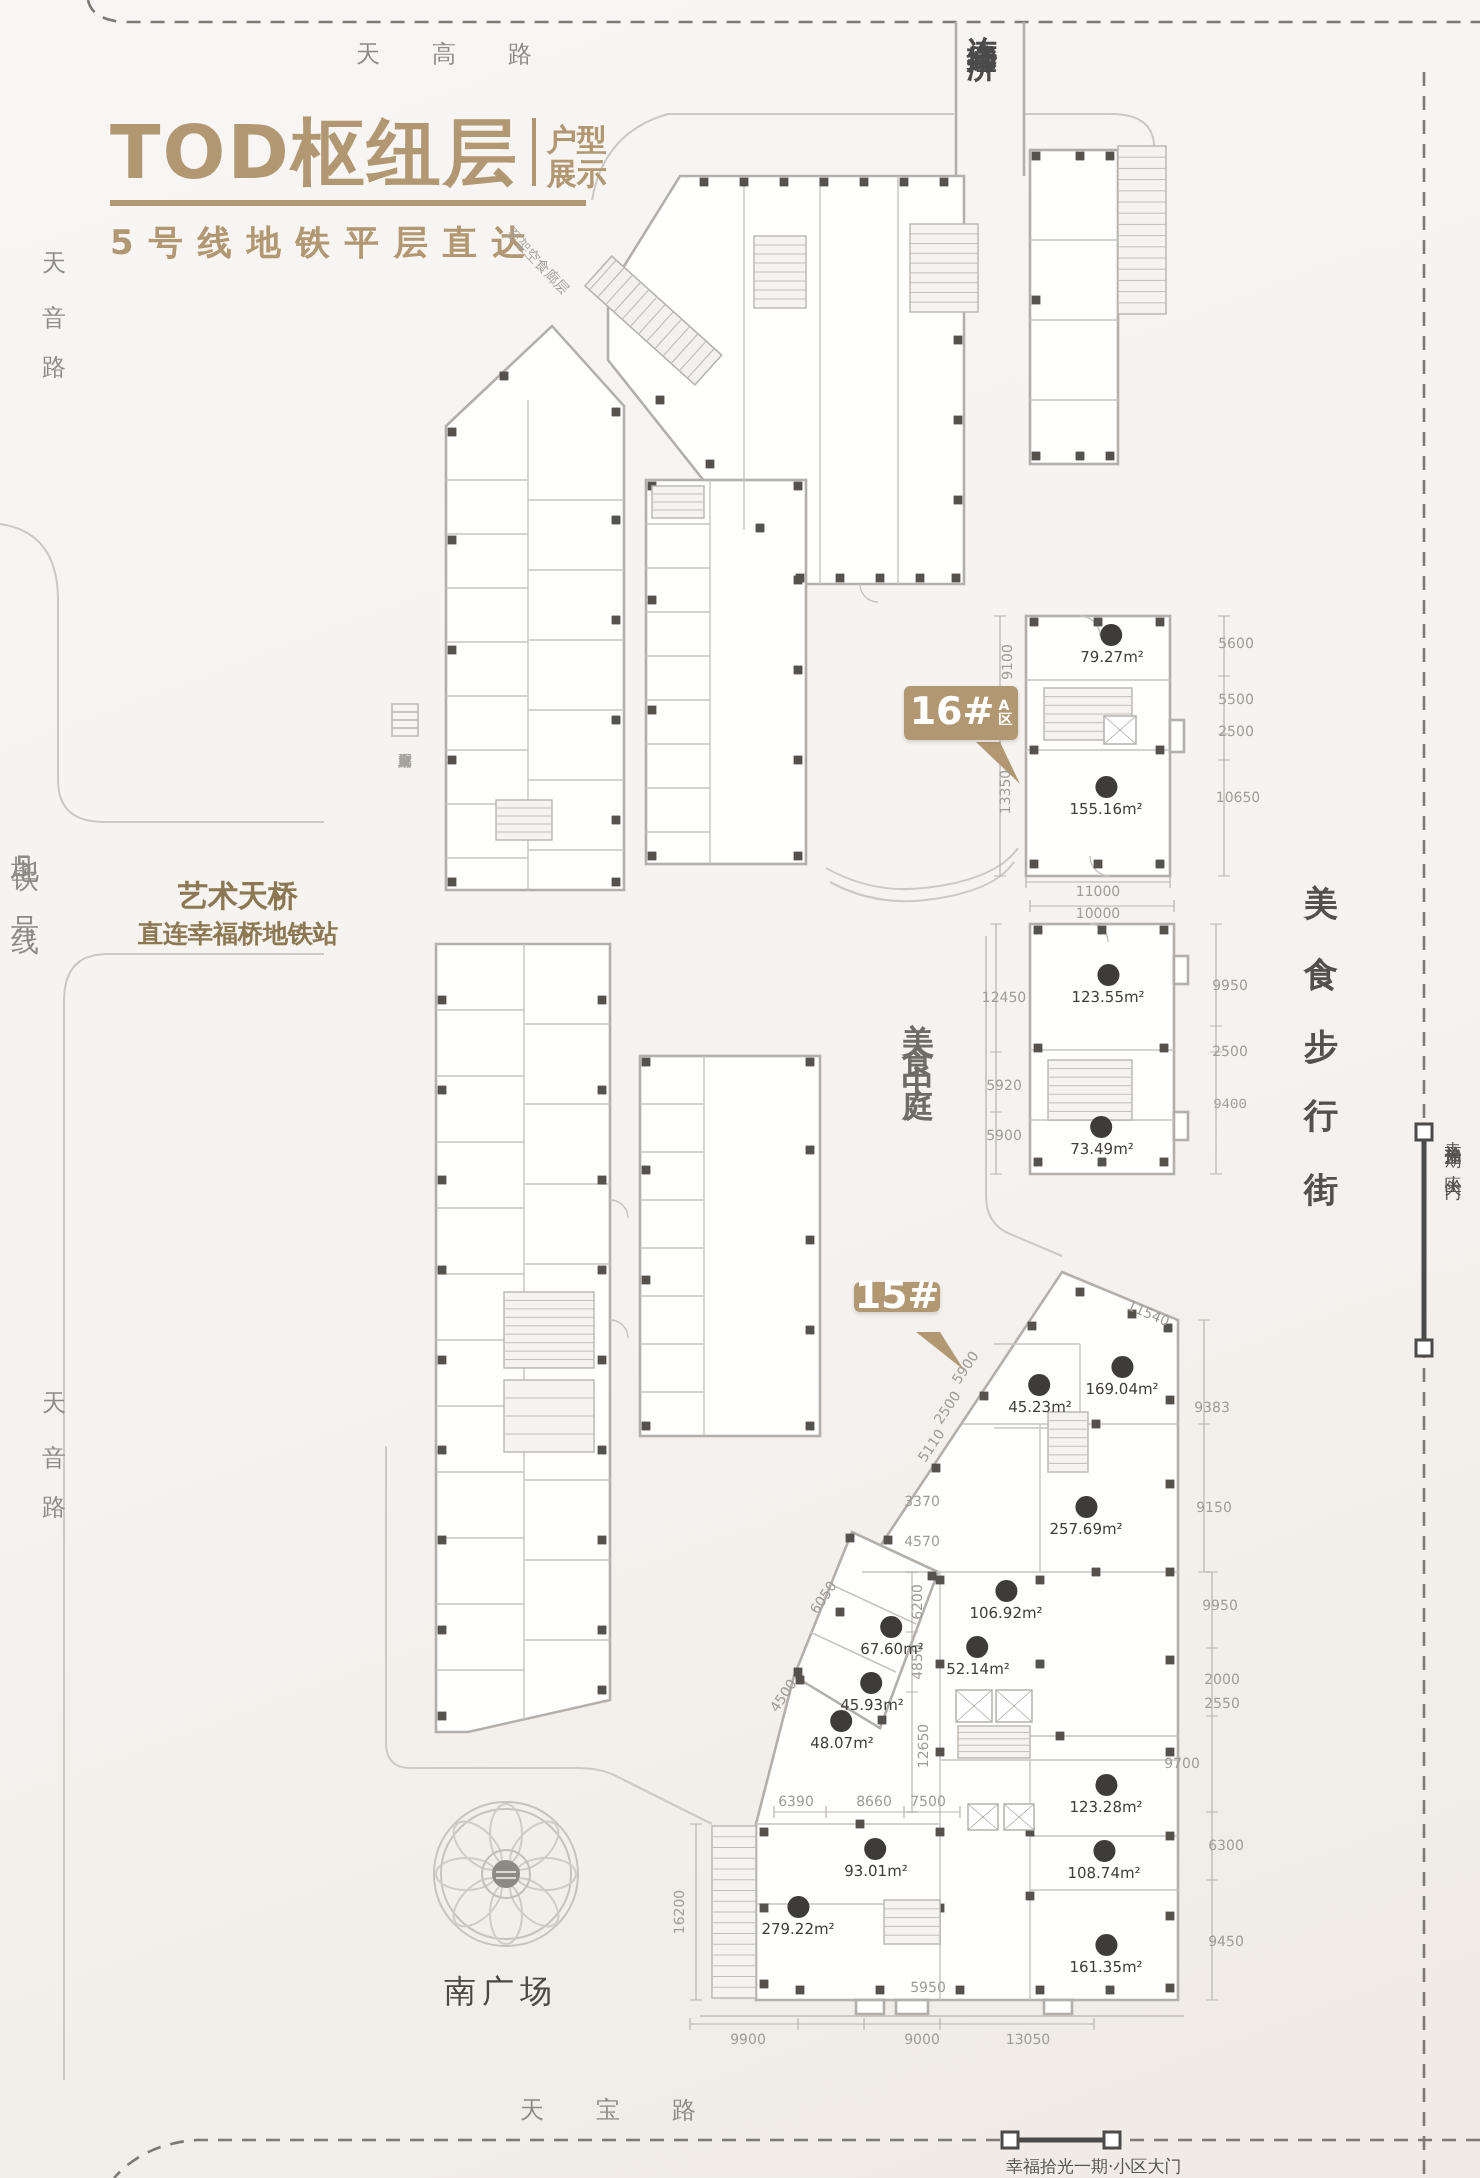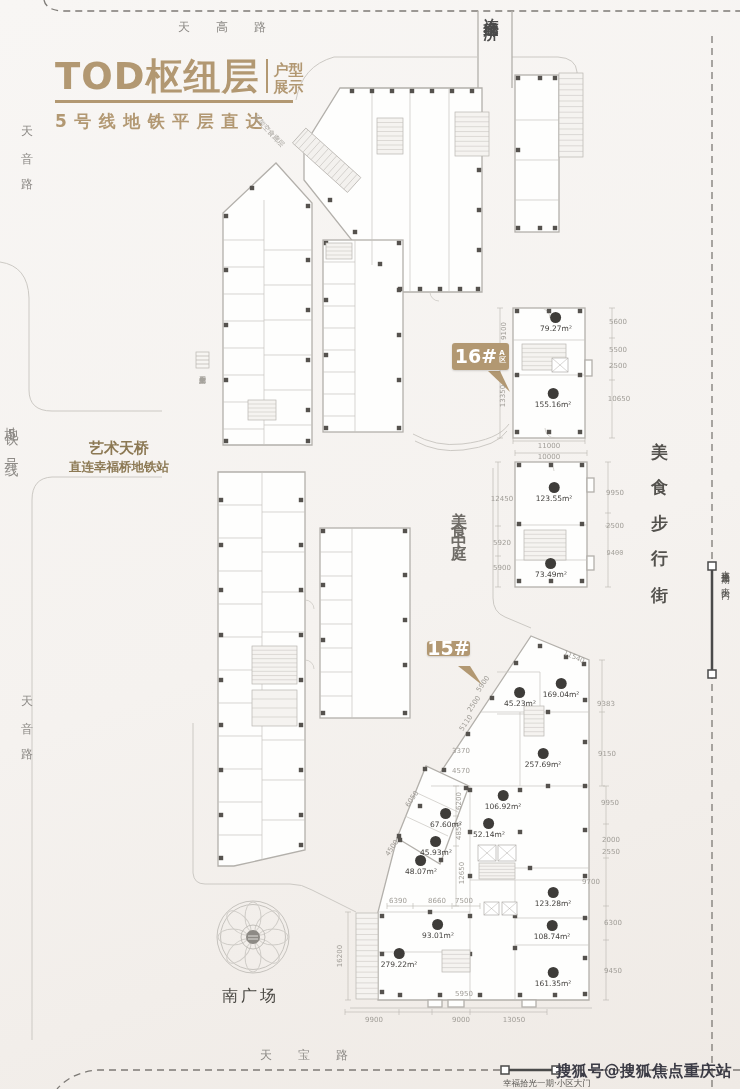--- a/index.html
+++ b/index.html
@@ -521,21 +521,20 @@
 <div class="lbl road v road-left-low">天音路</div>
 <div class="lbl v metro">地铁5号线</div>
 <div class="lbl v corridor">连廊经济</div>
 <div class="lbl v food-street">美食步行街</div>
 <div class="lbl v food-atrium">美食中庭</div>
 <div class="lbl bridge-note">
   <div class="l1">艺术天桥</div>
   <div class="l2">直连幸福桥地铁站</div>
 </div>
 <div class="lbl south-plaza">南广场</div>
-<div class="lbl watermark">搜狐号@搜狐焦点重庆站</div>
 <div class="lbl v gate-east">幸福拾光三期·小区大门</div>
 <div class="lbl gate-south">幸福拾光一期·小区大门</div>
 <div class="tiny-note note-diag">至架空食廊层</div>
 <div class="tiny-note note-vert v">至架空食廊层</div>
 
 <div class="callout c16">
   <span class="c-num">16#</span>
   <span class="c-zone">
     <span>A</span>
     <span>区</span>

